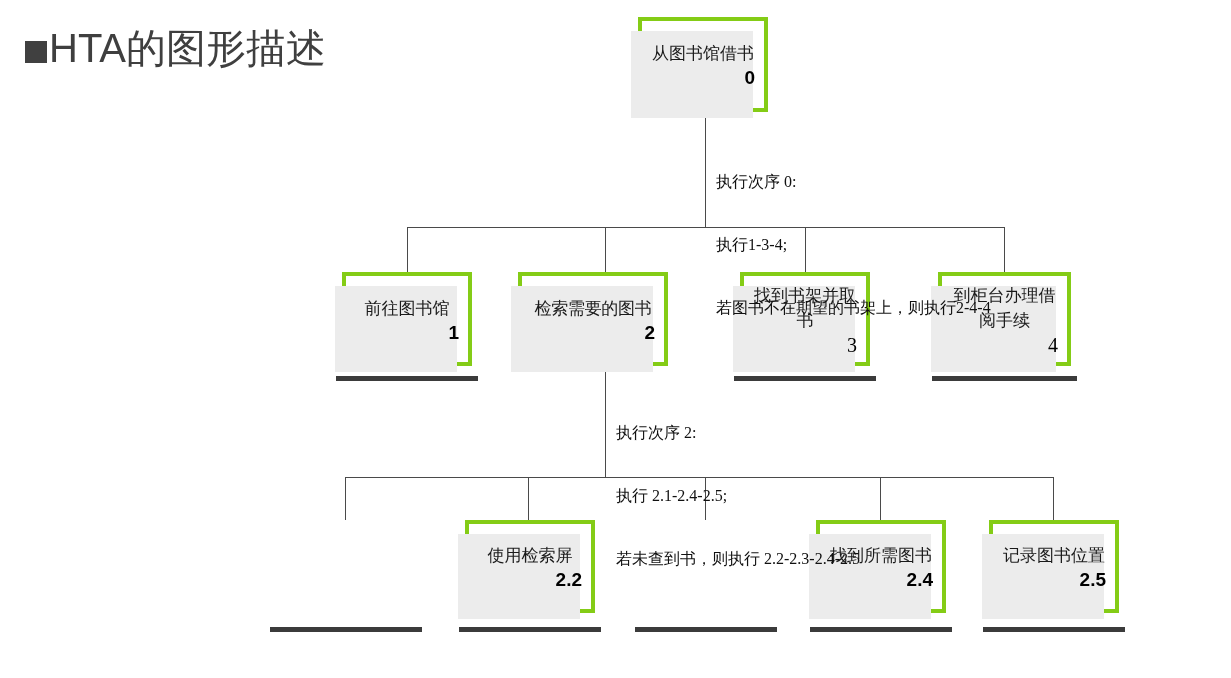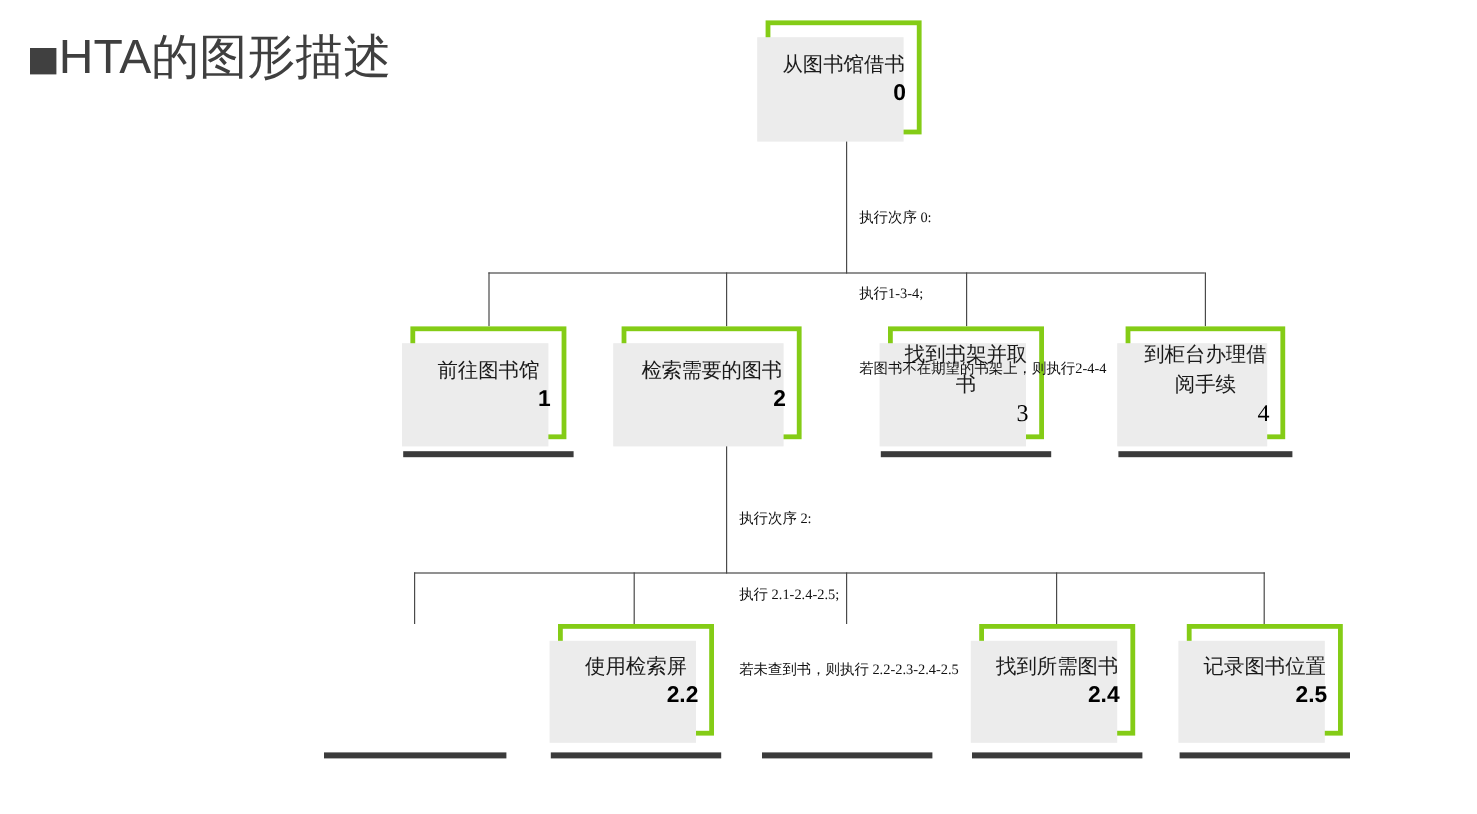--- a/index.html
+++ b/index.html
@@ -124,21 +124,21 @@
     background: #4a4a4a;
     z-index: 1;
   }
   .ln.v { width: 1px; }
   .ln.h { height: 1px; }
 
   
   .annot {
     position: absolute;
     font-family: "Liberation Serif", "DejaVu Serif", serif;
-    font-size: 12px;
+    font-size: 16px;
     line-height: 21px;
     color: #111111;
     white-space: pre;
     z-index: 4;
   }
 </style>
 </head>
 <body>
 
 <div id="slide">

